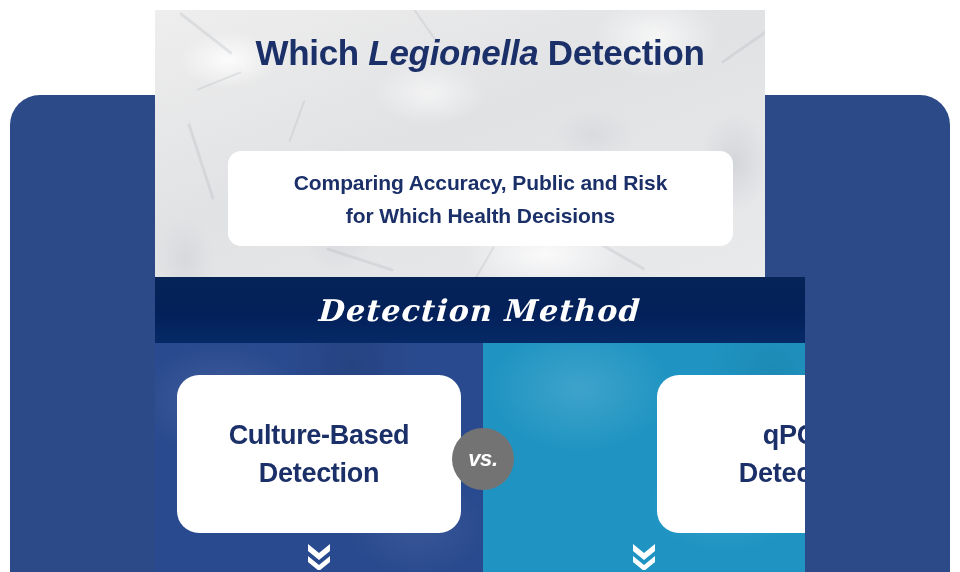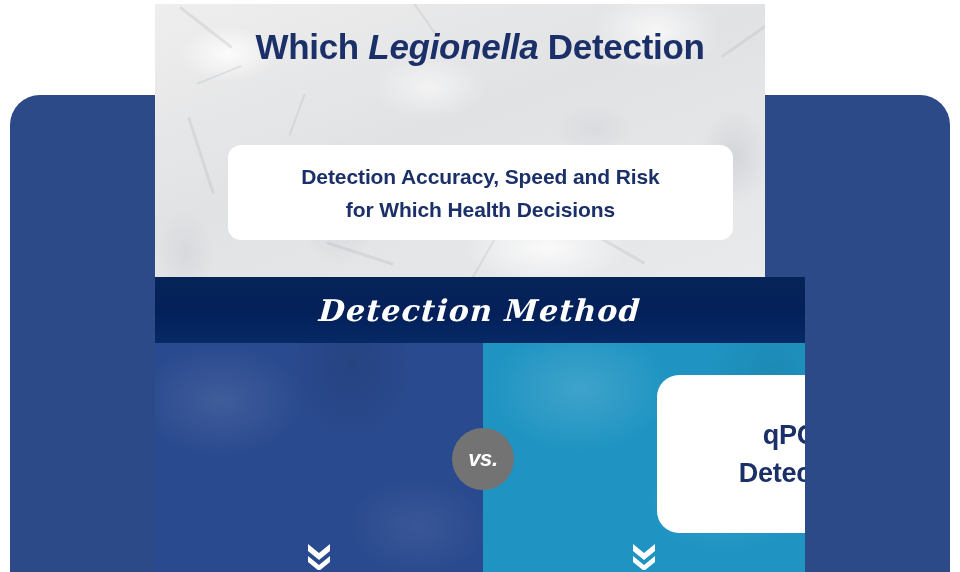--- a/index.html
+++ b/index.html
@@ -36,21 +36,21 @@
     width: 650px;
     height: 572px;
     z-index: 2;
     overflow: hidden;
   }
 
   
   #header-section {
     position: absolute;
     left: 0;
-    top: 4px;
+    top: 10px;
     width: 610px;
     height: 277px;
     background-color: #e6e6e6;
     background-image:
       radial-gradient(ellipse 70px 40px at 12% 18%, rgba(255,255,255,0.85), rgba(255,255,255,0) 70%),
       radial-gradient(ellipse 90px 55px at 82% 10%, rgba(255,255,255,0.7), rgba(255,255,255,0) 72%),
       radial-gradient(ellipse 60px 90px at 30% 72%, rgba(198,200,205,0.55), rgba(255,255,255,0) 70%),
       radial-gradient(ellipse 110px 50px at 64% 88%, rgba(255,255,255,0.8), rgba(255,255,255,0) 75%),
       radial-gradient(ellipse 50px 70px at 95% 55%, rgba(200,203,208,0.6), rgba(255,255,255,0) 70%),
       radial-gradient(ellipse 80px 45px at 45% 30%, rgba(255,255,255,0.55), rgba(255,255,255,0) 70%),
@@ -241,33 +241,39 @@
     <div class="streak" style="left:520px; top:200px; width:56px; height:2px; transform:rotate(-15deg);"></div>
     <div class="streak" style="left:250px; top:14px;  width:40px; height:2px; transform:rotate(55deg);"></div>
     <div class="streak" style="left:120px; top:110px; width:44px; height:2px; transform:rotate(-70deg);"></div>
 
     <div id="page-title">
       <span>Which </span><span class="sp">Legionella</span><span> Detection</span><br>
     </div>
 
     <div id="subtitle-box">
       <div id="subtitle-text">
-        <span>Detection Accuracy, Speed and Risk</span><br>
+        <span>Comparing Accuracy, Public and Risk</span><br>
         <span>for Which Health Decisions</span>
       </div>
     </div>
   </div>
 
   <div id="banner-section">
     <div id="banner-title">Detection Method</div>
   </div>
 
   <div id="compare-section">
 
     <div class="panel" id="panel-left">
+      <div class="method-card" id="card-left">
+        <div class="method-label">
+          <span>Culture-Based</span><br>
+          <span>Detection</span>
+        </div>
+      </div>
       <div class="chevron-icon" id="chevron-left">
         <svg width="26" height="28" viewBox="0 0 26 28" aria-hidden="true">
           <path d="M2 2 L13 11 L24 2 L24 9 L13 18 L2 9 Z" fill="#ffffff"></path>
           <path d="M2 14 L13 23 L24 14 L24 20 L13 29 L2 20 Z" fill="#ffffff"></path>
         </svg>
       </div>
     </div>
 
     <div class="panel" id="panel-right">
       <div class="method-card" id="card-right">

